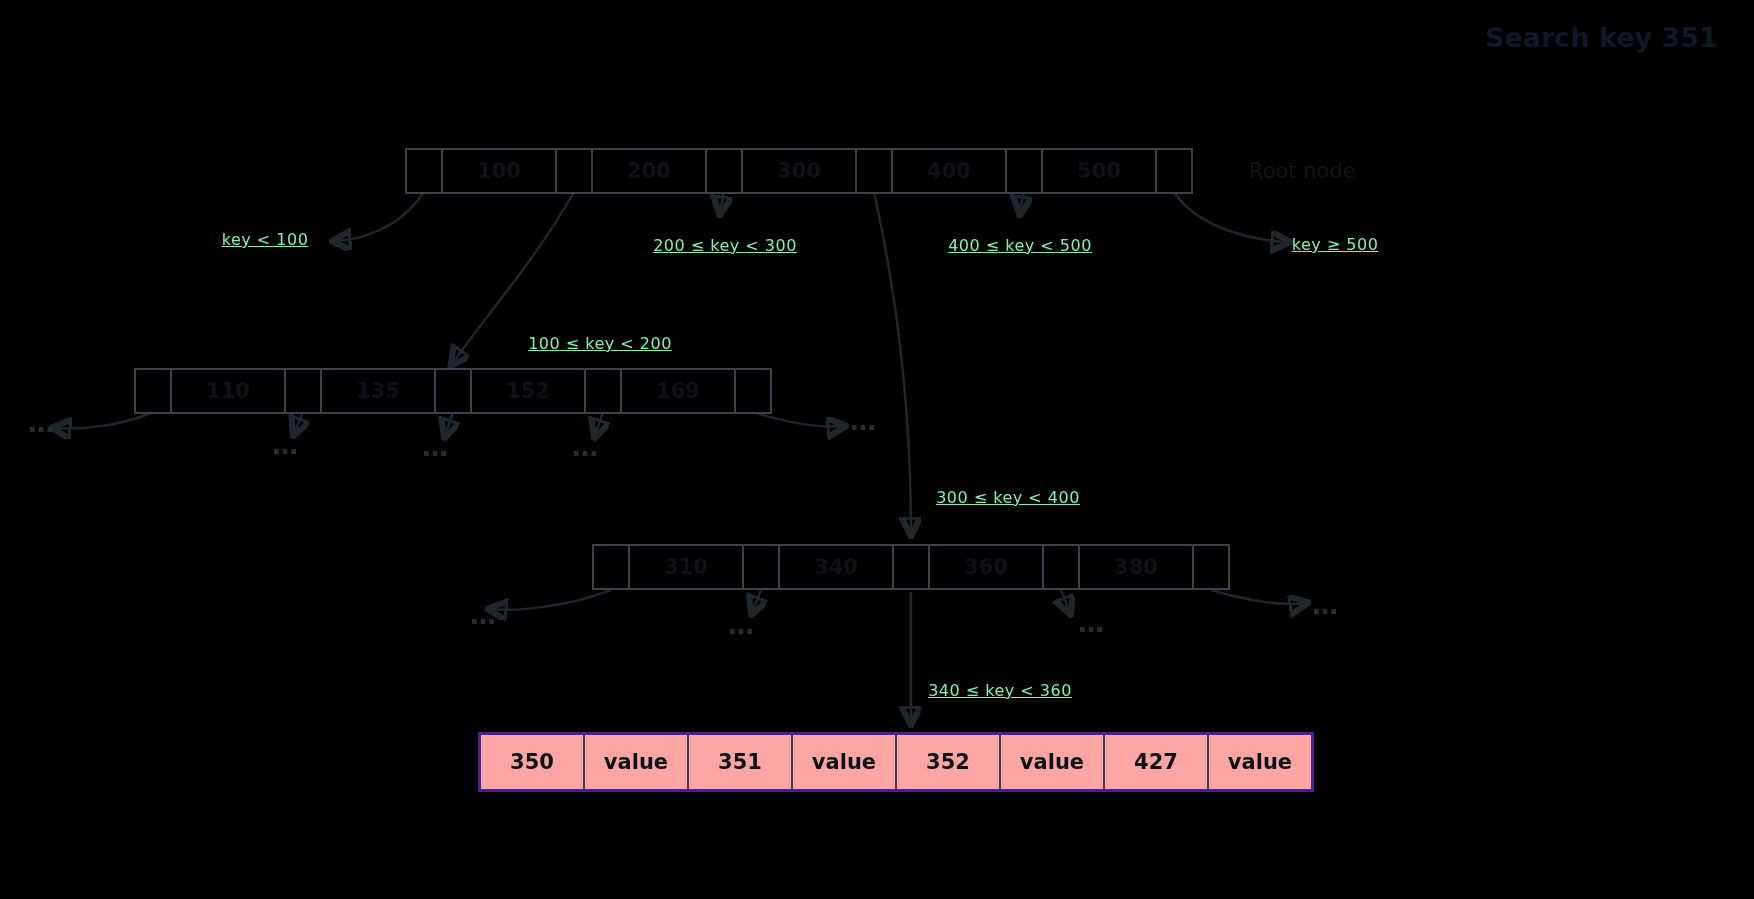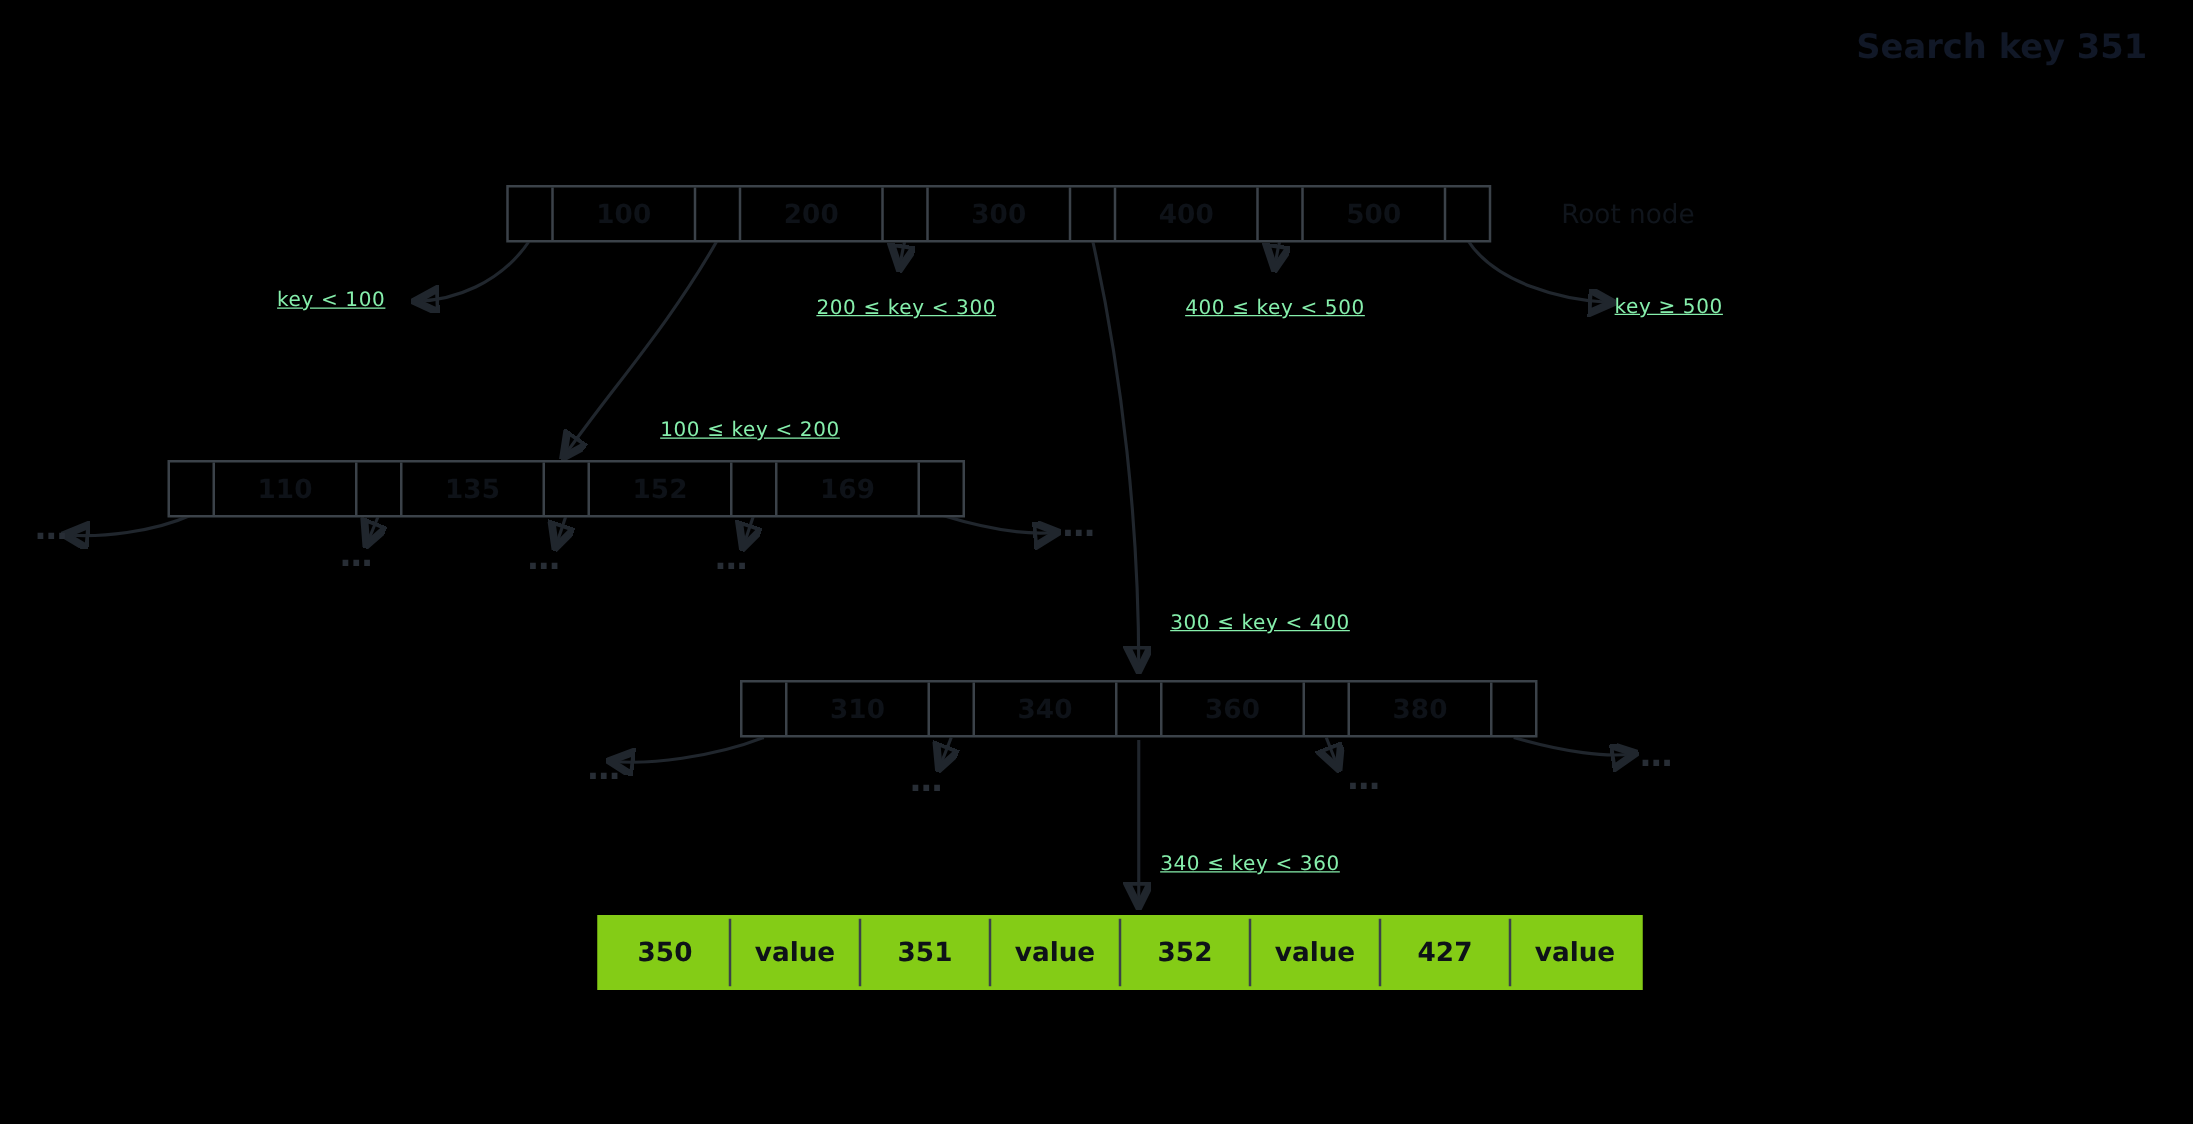--- a/index.html
+++ b/index.html
@@ -8,21 +8,21 @@
     font-family:"DejaVu Sans","Liberation Sans",sans-serif;
   }
   svg.edges{position:absolute;left:0;top:0;width:1754px;height:899px;}
   svg.edges path{stroke:#20262d;stroke-width:2.5;fill:none;}
   .node{position:absolute;display:flex;border:2px solid #3b4249;background:#000;box-sizing:content-box;}
   .cell{display:flex;align-items:center;justify-content:center;
         font-size:21px;font-weight:bold;color:#0e1218;box-sizing:content-box;}
   .cell + .cell{border-left:2px solid #3b4249;text-align:center;}
   .cell.ptr{width:34px;height:42px;}
   .cell.key{width:112px;height:42px;}
-  .leaf{position:absolute;display:flex;border:3px solid #84cc16;background:#84cc16;}
+  .leaf{position:absolute;display:flex;border:3px solid #4c1d95;background:#fca5a5;}
   .leaf .cell{width:102px;height:54px;font-size:21px;}
   .lbl{position:absolute;font-size:16px;color:#86efac;white-space:nowrap;
        transform:translateX(-50%);letter-spacing:.5px;text-decoration:underline;}
   .title{position:absolute;font-size:27px;font-weight:bold;color:#111827;white-space:nowrap;}
   .tag{position:absolute;font-size:21px;color:#10151c;white-space:nowrap;}
   .dots{position:absolute;font-size:26px;font-weight:bold;color:#272d35;line-height:10px;}
 </style>
 </head>
 <body>
 

